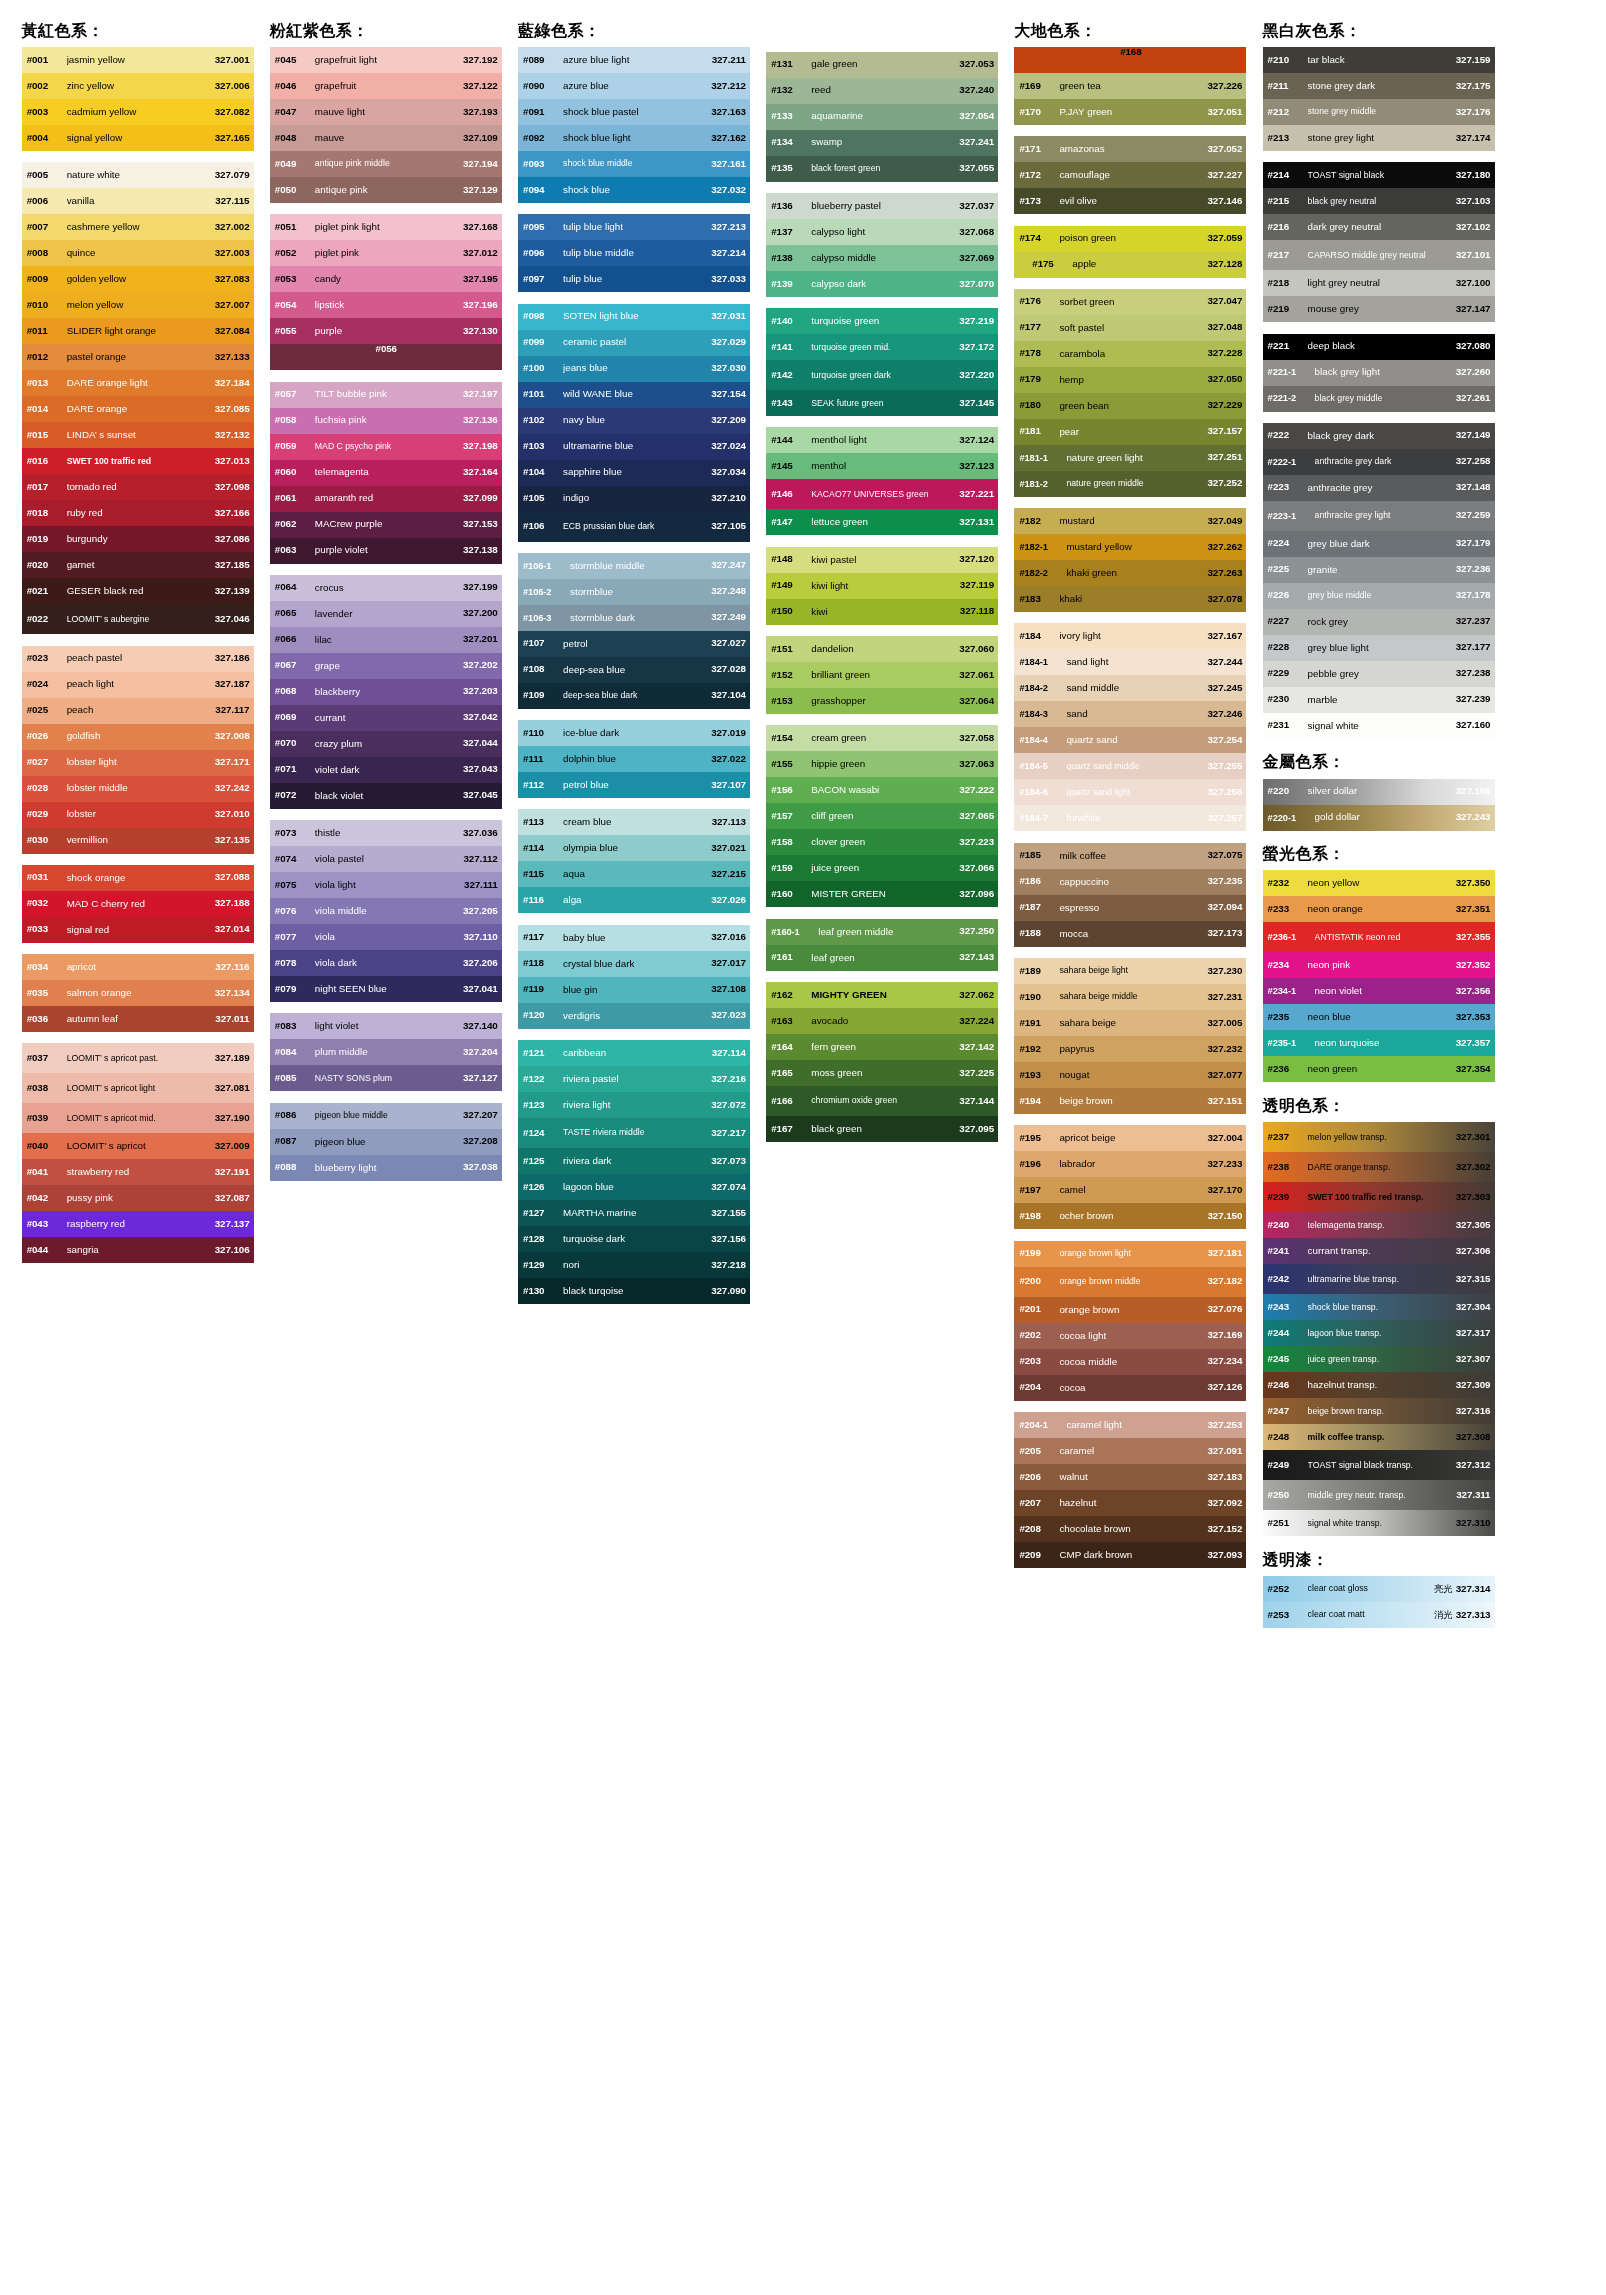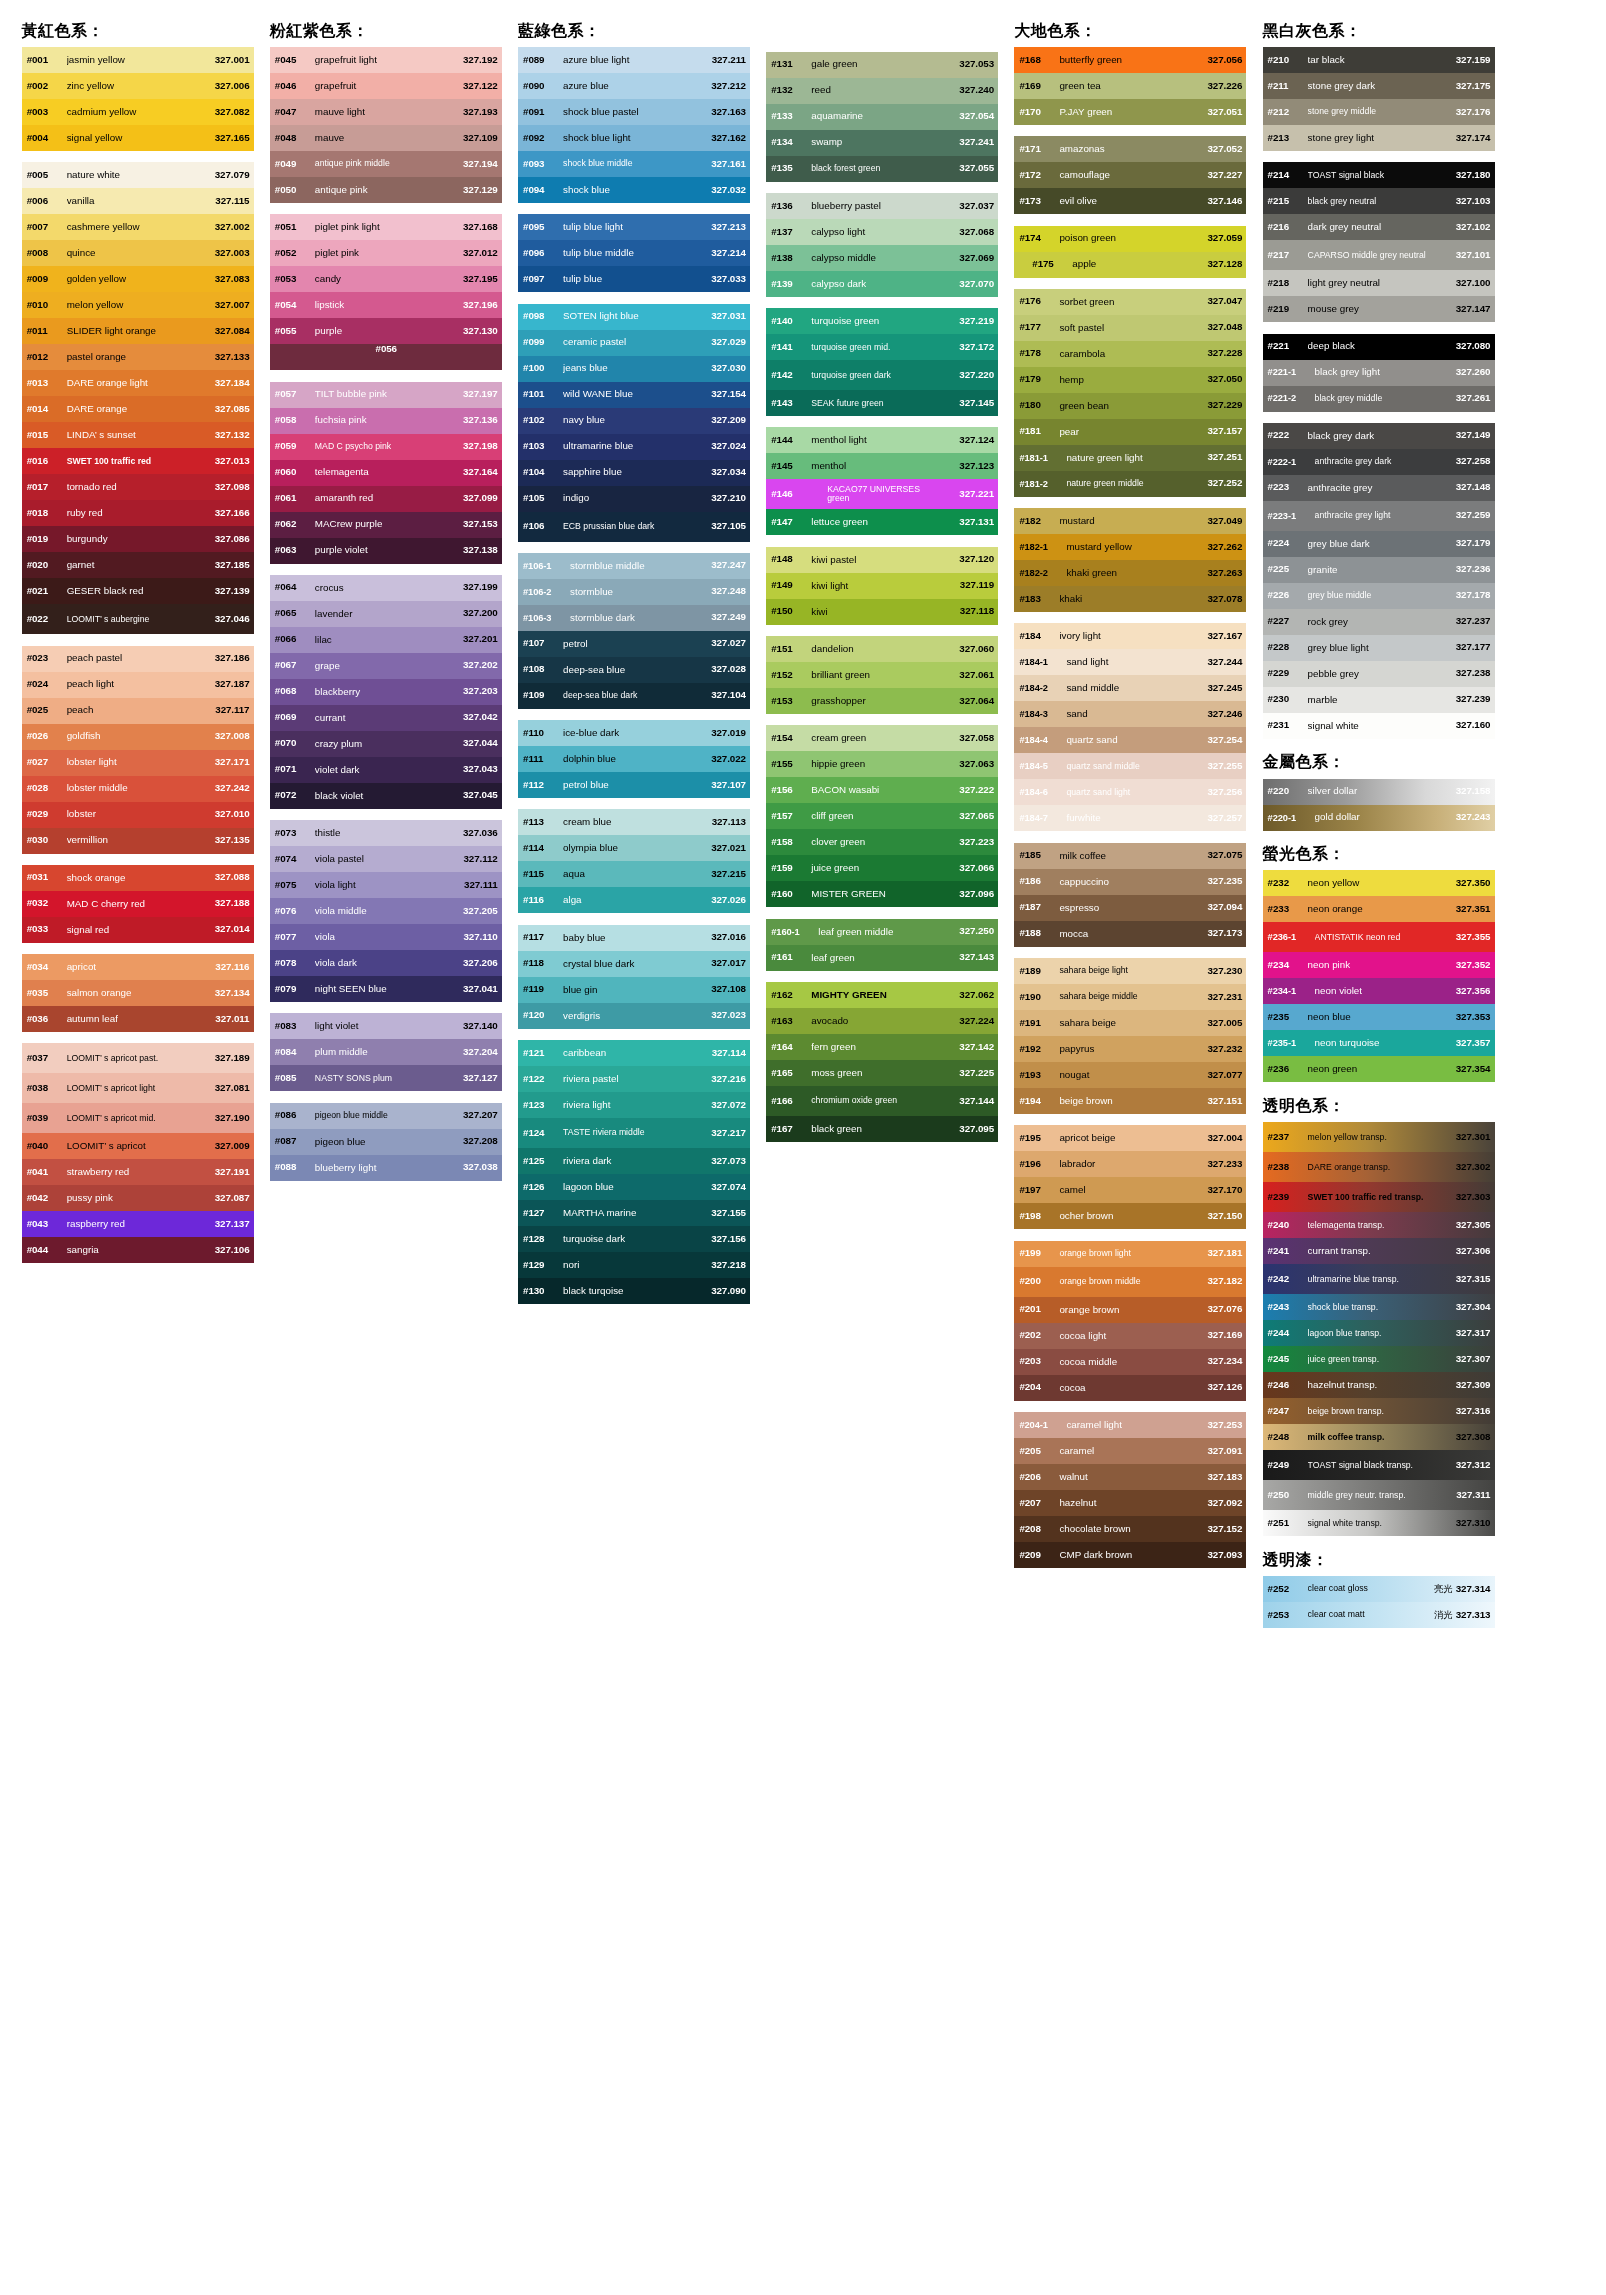--- a/index.html
+++ b/index.html
@@ -872,21 +872,21 @@
           <div class="swatch" style="background-color: rgb(168, 217, 165); color: rgb(0, 0, 0);">
             <div class="sw-code">#144</div>
             <div class="sw-name">menthol light</div>
             <div class="sw-ref">327.124</div>
           </div>
           <div class="swatch" style="background-color: rgb(103, 188, 124); color: rgb(0, 0, 0);">
             <div class="sw-code">#145</div>
             <div class="sw-name">menthol</div>
             <div class="sw-ref">327.123</div>
           </div>
-          <div class="swatch tall" style="background-color: #d946ef; color: rgb(255, 255, 255); gap: 16px;">
+          <div class="swatch tall" style="background-color: #be185d; color: rgb(255, 255, 255);">
             <div class="sw-code">#146</div>
             <div class="sw-name small">KACAO77 UNIVERSES green</div>
             <div class="sw-ref">327.221</div>
           </div>
           <div class="swatch" style="background-color: rgb(13, 143, 76); color: rgb(255, 255, 255);">
             <div class="sw-code">#147</div>
             <div class="sw-name">lettuce green</div>
             <div class="sw-ref">327.131</div>
           </div>
         </div>
@@ -1002,21 +1002,21 @@
           <div class="swatch" style="background-color: rgb(27, 59, 28); color: rgb(255, 255, 255);">
             <div class="sw-code">#167</div>
             <div class="sw-name">black green</div>
             <div class="sw-ref">327.095</div>
           </div>
         </div>
       </div>
       <div class="column">
         <div class="cat-title">大地色系：</div>
         <div class="group">
-          <div class="swatch" style="background-color: #f97316; color: rgb(0, 0, 0);">
+          <div class="swatch" style="background-color: #c2410c; color: rgb(0, 0, 0); flex-direction: column;">
             <div class="sw-code">#168</div>
             <div class="sw-name">butterfly green</div>
             <div class="sw-ref">327.056</div>
           </div>
           <div class="swatch" style="background-color: rgb(183, 192, 126); color: rgb(0, 0, 0);">
             <div class="sw-code">#169</div>
             <div class="sw-name">green tea</div>
             <div class="sw-ref">327.226</div>
           </div>
           <div class="swatch" style="background-color: rgb(143, 150, 76); color: rgb(255, 255, 255);">

